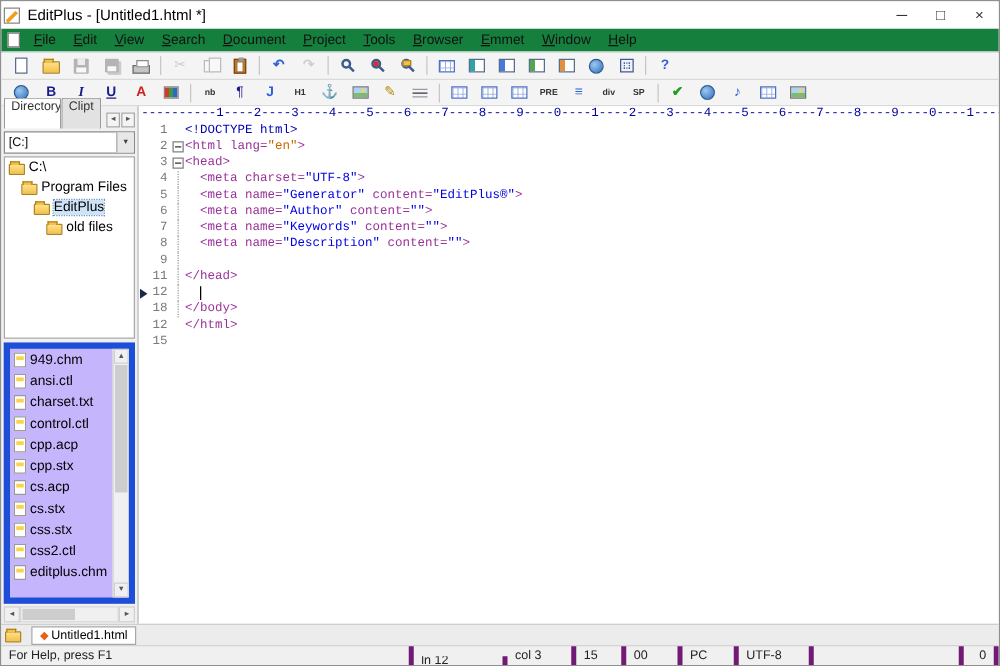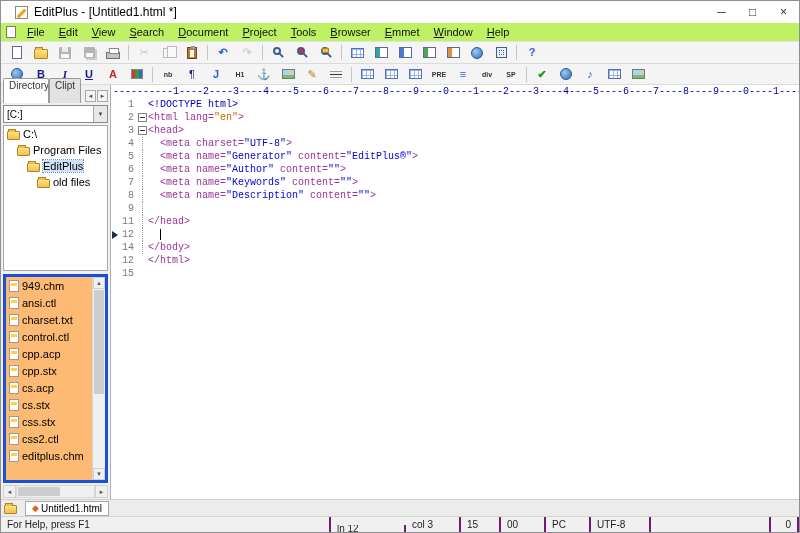--- a/index.html
+++ b/index.html
@@ -2,31 +2,31 @@
 <html><head>
 <meta charset="utf-8">
 <style>
   * { box-sizing: border-box; margin: 0; padding: 0; }
   html,body { background:#555; }
   body { font-family:"Liberation Sans", sans-serif; }
   .window { width:800px; height:533px; background:#f0f0f0; border:1px solid #8f8f8f;
             display:flex; flex-direction:column; overflow:hidden; position:relative; }
 
   
-  .titlebar { height:22px; background:#ffffff; display:flex; align-items:center; padding-left:14px;
+  .titlebar { height:22px; background:#ffffff; display:flex; align-items:center; padding-left:2px;
               font-size:12px; color:#000; flex:none; }
   .app-icon { width:13px; height:13px; background:#fff; border:1px solid #888; position:relative; margin-right:6px; flex:none; }
   .app-icon::after { content:""; position:absolute; width:11px; height:3px; background:#f0a020; transform:rotate(-45deg); left:0; top:5px; }
   .title-text { white-space:nowrap; }
   .win-btns { margin-left:auto; display:flex; height:100%; }
   .win-btn { width:31px; height:100%; display:flex; align-items:center; justify-content:center;
              font-size:12px; color:#333; cursor:default; }
 
   
-  .menubar { height:19px; background:#bef264; border-bottom:1px solid #e2e2e2; display:flex; align-items:center;
+  .menubar { height:19px; background:#15803d; border-bottom:1px solid #e2e2e2; display:flex; align-items:center;
              font-size:11px; padding-left:5px; flex:none; }
   .mini-page { width:10px; height:12px; background:#fff; border:1px solid #7a7a7a; margin-right:4px; flex:none; }
   .menu-items { display:flex; height:100%; align-items:center; }
   .menu-item { padding:2px 7px; color:#111; white-space:nowrap; }
 
   
   .toolbar { display:flex; align-items:center; background:#f4f4f4; border-bottom:1px solid #dadada; padding:0 4px; flex:none; }
   .tb1 { height:22px; } .tb2 { height:21px; }
   .tb { width:24px; height:19px; display:flex; align-items:center; justify-content:center; flex:none; }
   .tb.disabled { opacity:.4; filter:grayscale(1); }
@@ -84,21 +84,21 @@
                border:1px solid #aaa; background:#f4f4f4; color:#555; }
   .combo { height:18px; margin:2px; display:flex; border:1px solid #8a8a8a; background:#fff; font-size:10px; align-items:center; flex:none; }
   .combo-text { flex:1; padding-left:3px; white-space:nowrap; overflow:hidden; }
   .combo-btn { width:14px; height:100%; background:#e8e8e8; border-left:1px solid #aaa; display:flex; align-items:center; justify-content:center; font-size:6px; color:#444; flex:none; }
   .tree { flex:0 0 146px; background:#fff; border:1px solid #a8a8a8; margin:0 2px; overflow:hidden; font-size:11px; }
   .tree-item { display:flex; align-items:center; height:16px; white-space:nowrap; }
   .folder-ico { width:13px; height:9px; background:linear-gradient(#ffe18a,#f3c04a); border:1px solid #ae851f; border-radius:1px; margin-right:3px; position:relative; flex:none; margin-top:2px; }
   .folder-ico::before { content:""; position:absolute; top:-3px; left:0; width:6px; height:2px; background:#f3c04a; border:1px solid #ae851f; border-bottom:none; }
   .tree-item.selected .tlabel { background:#cfe3f7; outline:1px dotted #6a93c0; }
   .splitter { height:3px; flex:none; }
-  .filelist { flex:1; background:#fdba74; border:3px solid #1d4ed8; margin:0 2px; font-size:11px; overflow:hidden; display:flex; min-height:0; }
+  .filelist { flex:1; background:#c4b5fd; border:5px solid #1d4ed8; margin:0 2px; font-size:11px; overflow:hidden; display:flex; min-height:0; }
   .files { flex:1; overflow:hidden; }
   .file-item { display:flex; align-items:center; height:17px; padding-left:3px; white-space:nowrap; }
   .file-ico { width:10px; height:12px; background:#fff; border:1px solid #9a9a9a; margin-right:3px; position:relative; flex:none; }
   .file-ico::after { content:""; position:absolute; left:1px; top:2px; right:1px; height:3px; background:#ffd24a; }
   .vscroll { width:13px; background:#f0f0f0; border-left:1px solid #d5d5d5; display:flex; flex-direction:column; flex:none; }
   .sarrow { height:12px; display:flex; align-items:center; justify-content:center; font-size:6px; color:#555; background:#f0f0f0; border:1px solid #d0d0d0; flex:none; }
   .strack { flex:1; position:relative; }
   .sthumb { position:absolute; left:1px; right:1px; top:1px; height:58%; background:#cdcdcd; }
   .hscroll { height:13px; margin:2px 2px 1px 2px; display:flex; flex:none; }
   .hscroll .sarrow { width:13px; height:100%; }
@@ -122,21 +122,21 @@
   .caret { display:inline-block; width:1px; height:11px; background:#000; vertical-align:text-bottom; }
 
   
   .docbar { height:17px; background:#ececec; border-top:1px solid #cfcfcf; display:flex; align-items:center; padding-left:3px; flex:none; }
   .doc-tab { display:flex; align-items:center; height:15px; background:#fff; border:1px solid #a8a8a8; padding:0 6px; font-size:10px; margin-left:5px; }
   .diamond { color:#e8611c; font-size:9px; margin-right:2px; line-height:1; }
 
   
   .statusbar { height:16px; background:#f0f0f0; border-top:1px solid #d4d4d4; display:flex; align-items:stretch;
                font-size:10px; color:#222; flex:none; }
-  .scell { border-right:2px solid #701a75; display:flex; align-items:center; padding:0 6px; white-space:nowrap; overflow:hidden; }
+  .scell { border-right:4px solid #701a75; display:flex; align-items:center; padding:0 6px; white-space:nowrap; overflow:hidden; }
   .w330 { width:330px; } .w75 { width:75px;margin-top:8px; } .w55 { width:55px; } .w40 { width:40px; }
   .w45 { width:45px; } .w60 { width:60px; } .w28 { width:28px; justify-content:flex-end; }
   .grow { flex:1; }
 </style>
 </head>
 <body>
 
 <div class="window">
 
   <div class="titlebar">
@@ -482,21 +482,21 @@
             <span class="fold guide"></span>
             <span class="ctext"><span style="color: rgb(153, 51, 153);">&lt;/head&gt;</span></span>
           </div>
           <div class="code-line">
             <span class="gutter">12</span>
             <span class="marker"></span>
             <span class="fold guide"></span>
             <span class="ctext"><span style="color: rgb(0, 0, 0);">  </span><span class="caret"></span></span>
           </div>
           <div class="code-line">
-            <span class="gutter">14</span>
+            <span class="gutter">18</span>
             <span class="fold guide"></span>
             <span class="ctext"><span style="color: rgb(153, 51, 153);">&lt;/body&gt;</span></span>
           </div>
           <div class="code-line">
             <span class="gutter">12</span>
             <span class="fold"></span>
             <span class="ctext"><span style="color: rgb(153, 51, 153);">&lt;/html&gt;</span></span>
           </div>
           <div class="code-line">
             <span class="gutter">15</span>

